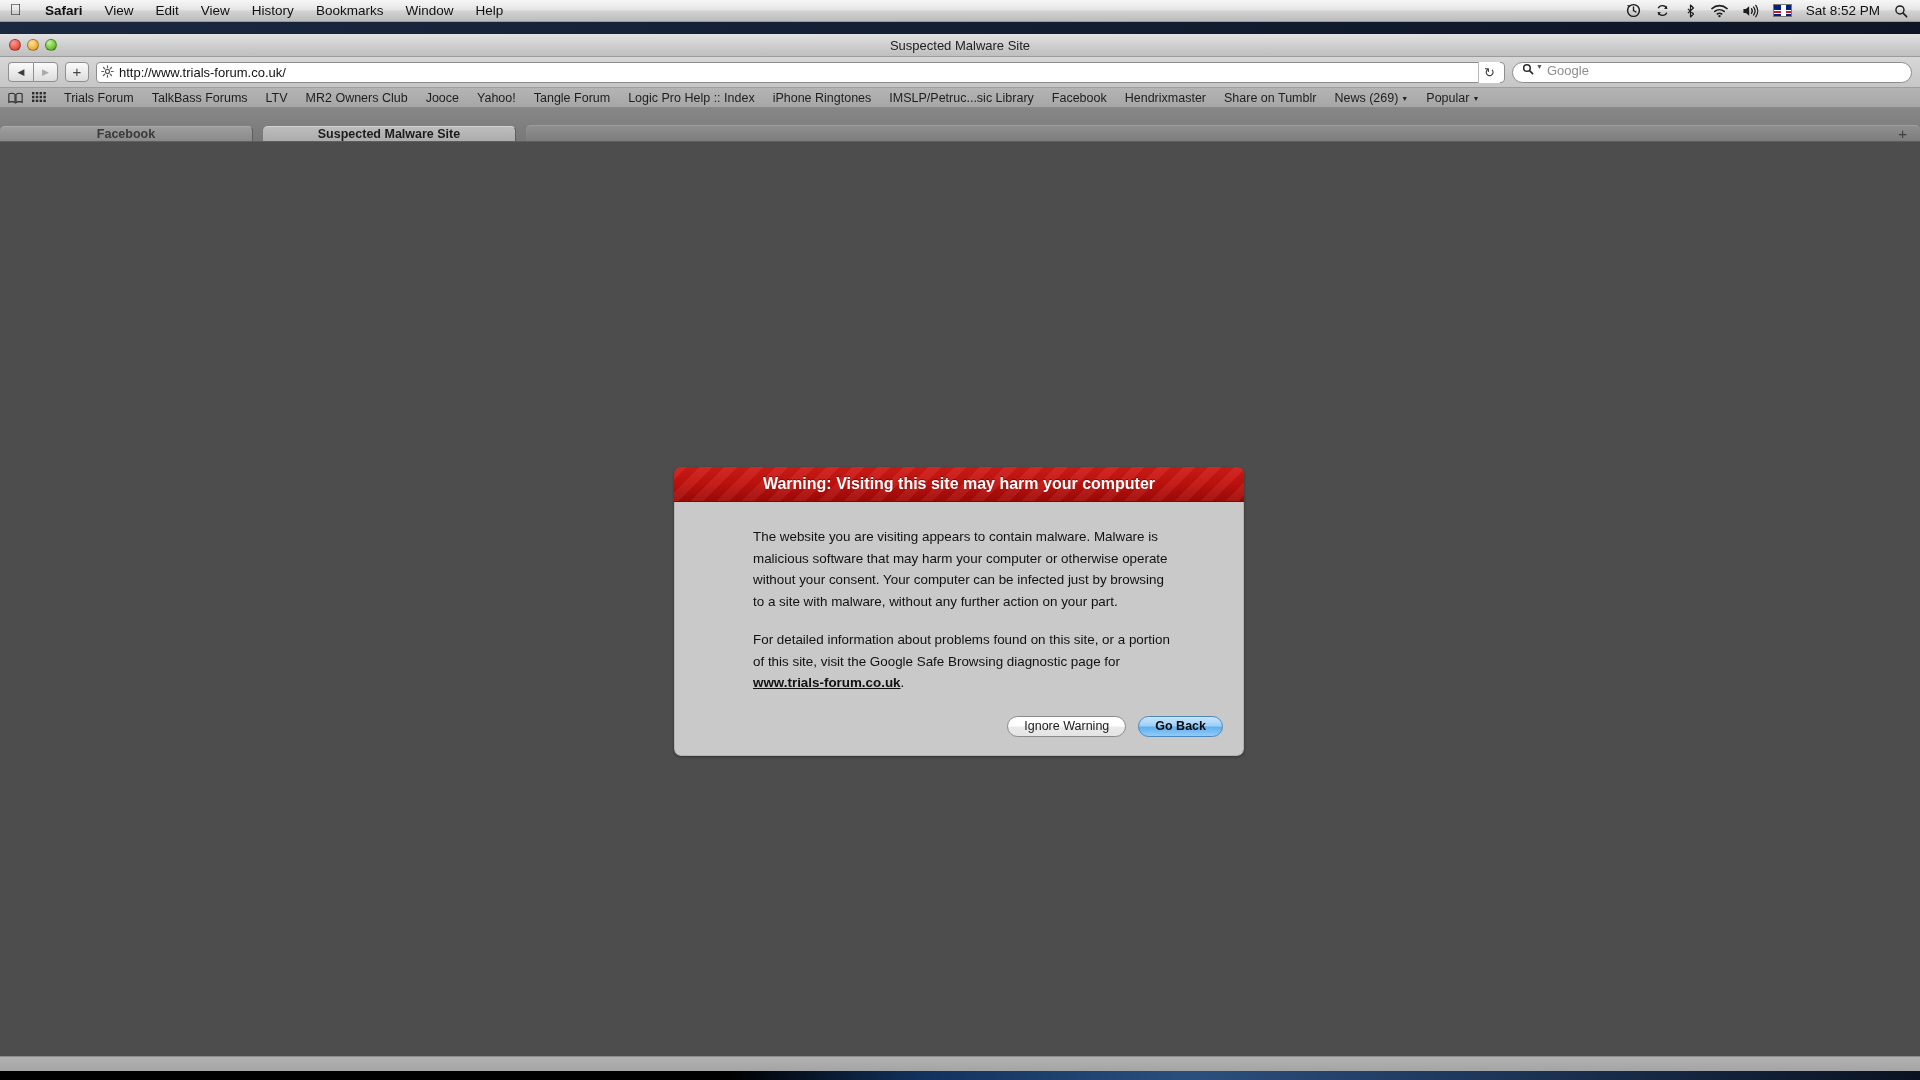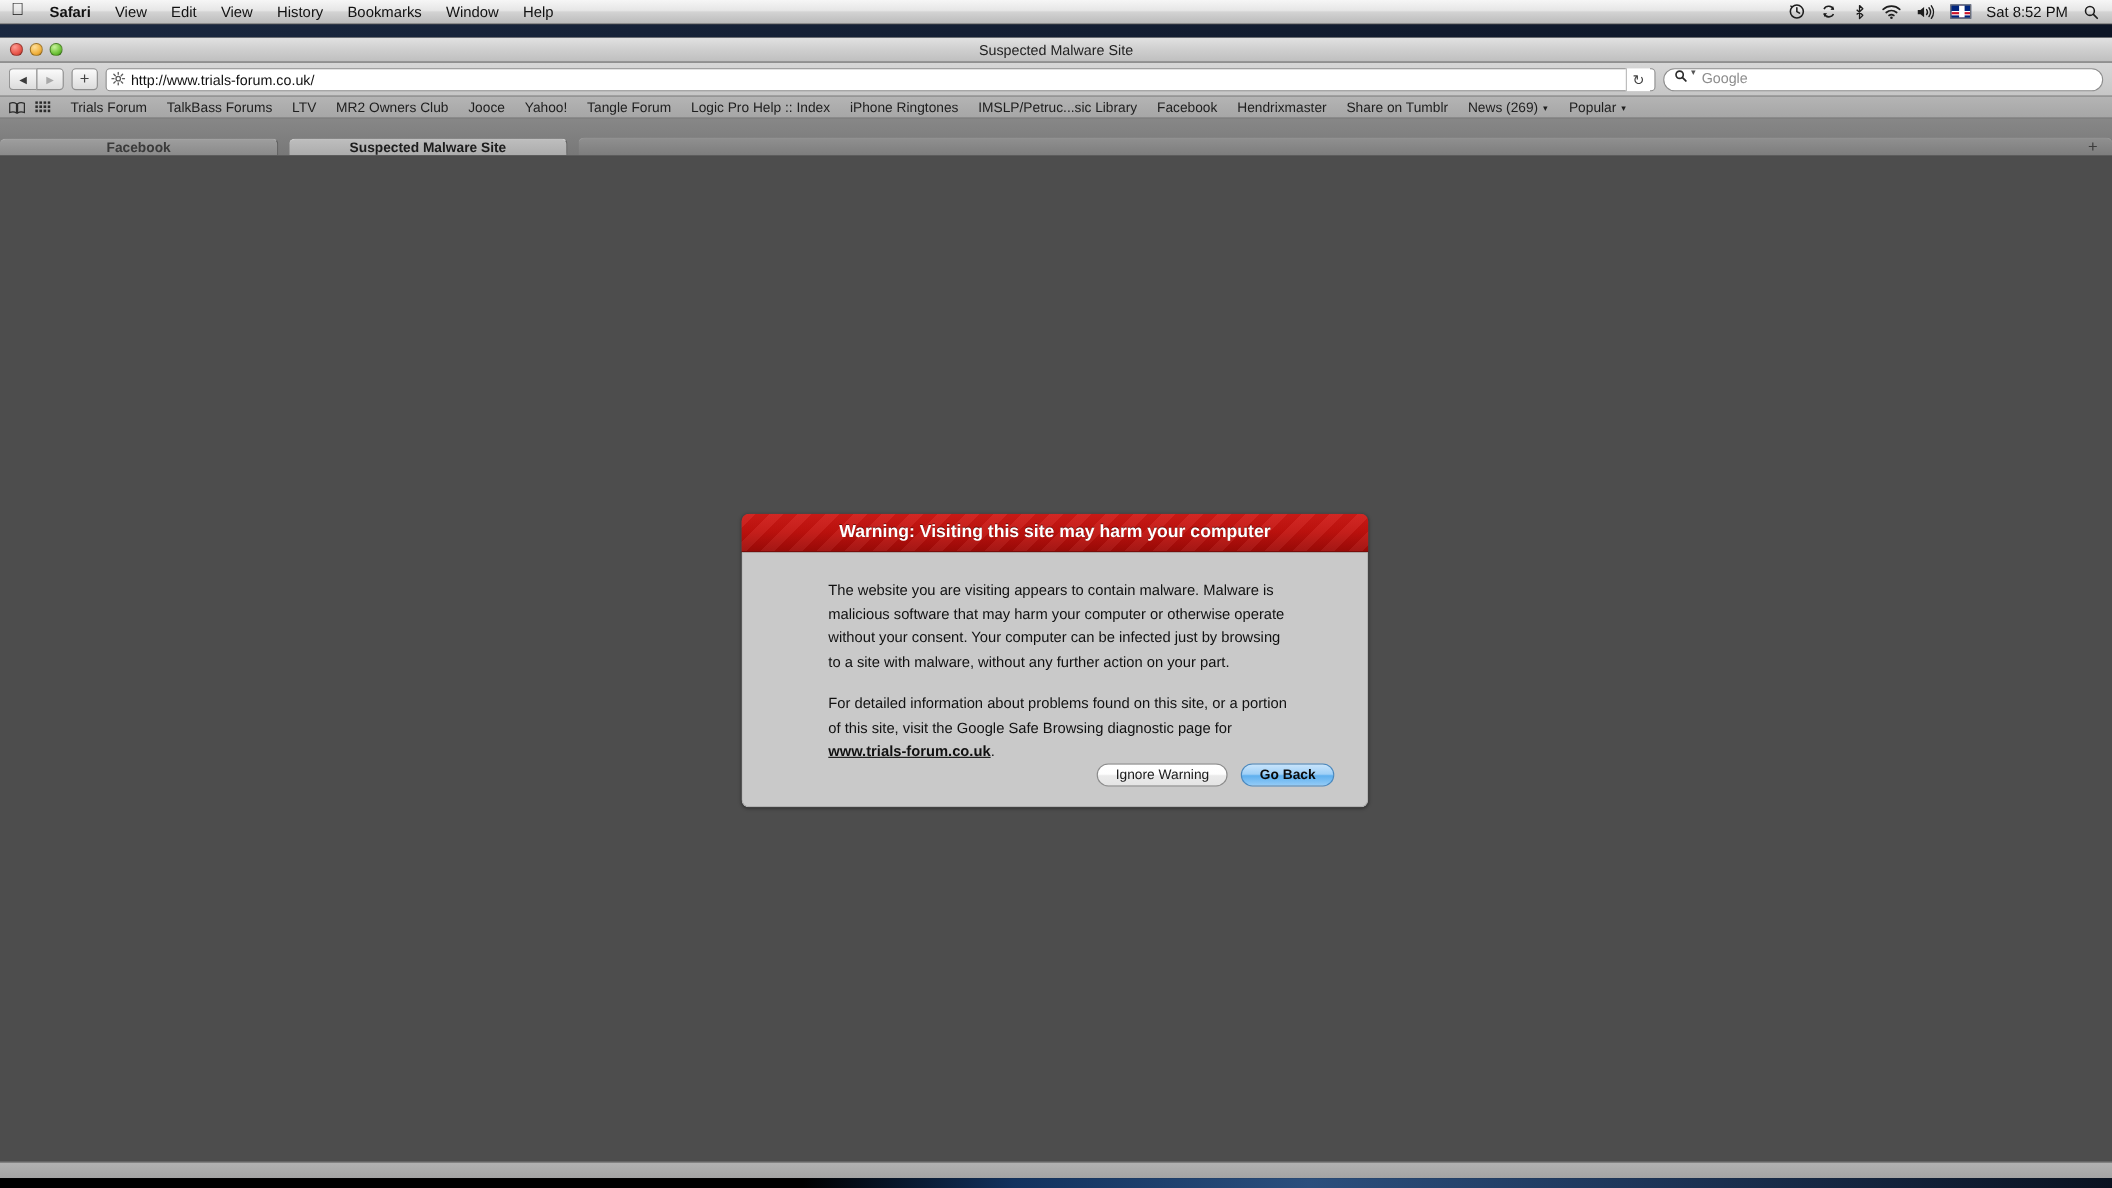--- a/index.html
+++ b/index.html
@@ -262,21 +262,22 @@
     margin: 0 0 0 78px;
     max-width: 420px;
   }
   #dialog-body .para + .para { margin-top: 16px; }
   #dialog-body .para a {
     color: #111; font-weight: bold; text-decoration: underline;
   }
   #dialog-buttons {
     display: flex; justify-content: flex-end;
     gap: 12px;
-    padding-right: 30px;
+    margin-top: 22px;
+    padding-right: 20px;
   }
   .btn {
     height: 21px;
     border-radius: 11px;
     font-size: 12.5px;
     display: flex; align-items: center; justify-content: center;
     padding: 0 16px;
     white-space: nowrap;
   }
   .btn.secondary {

